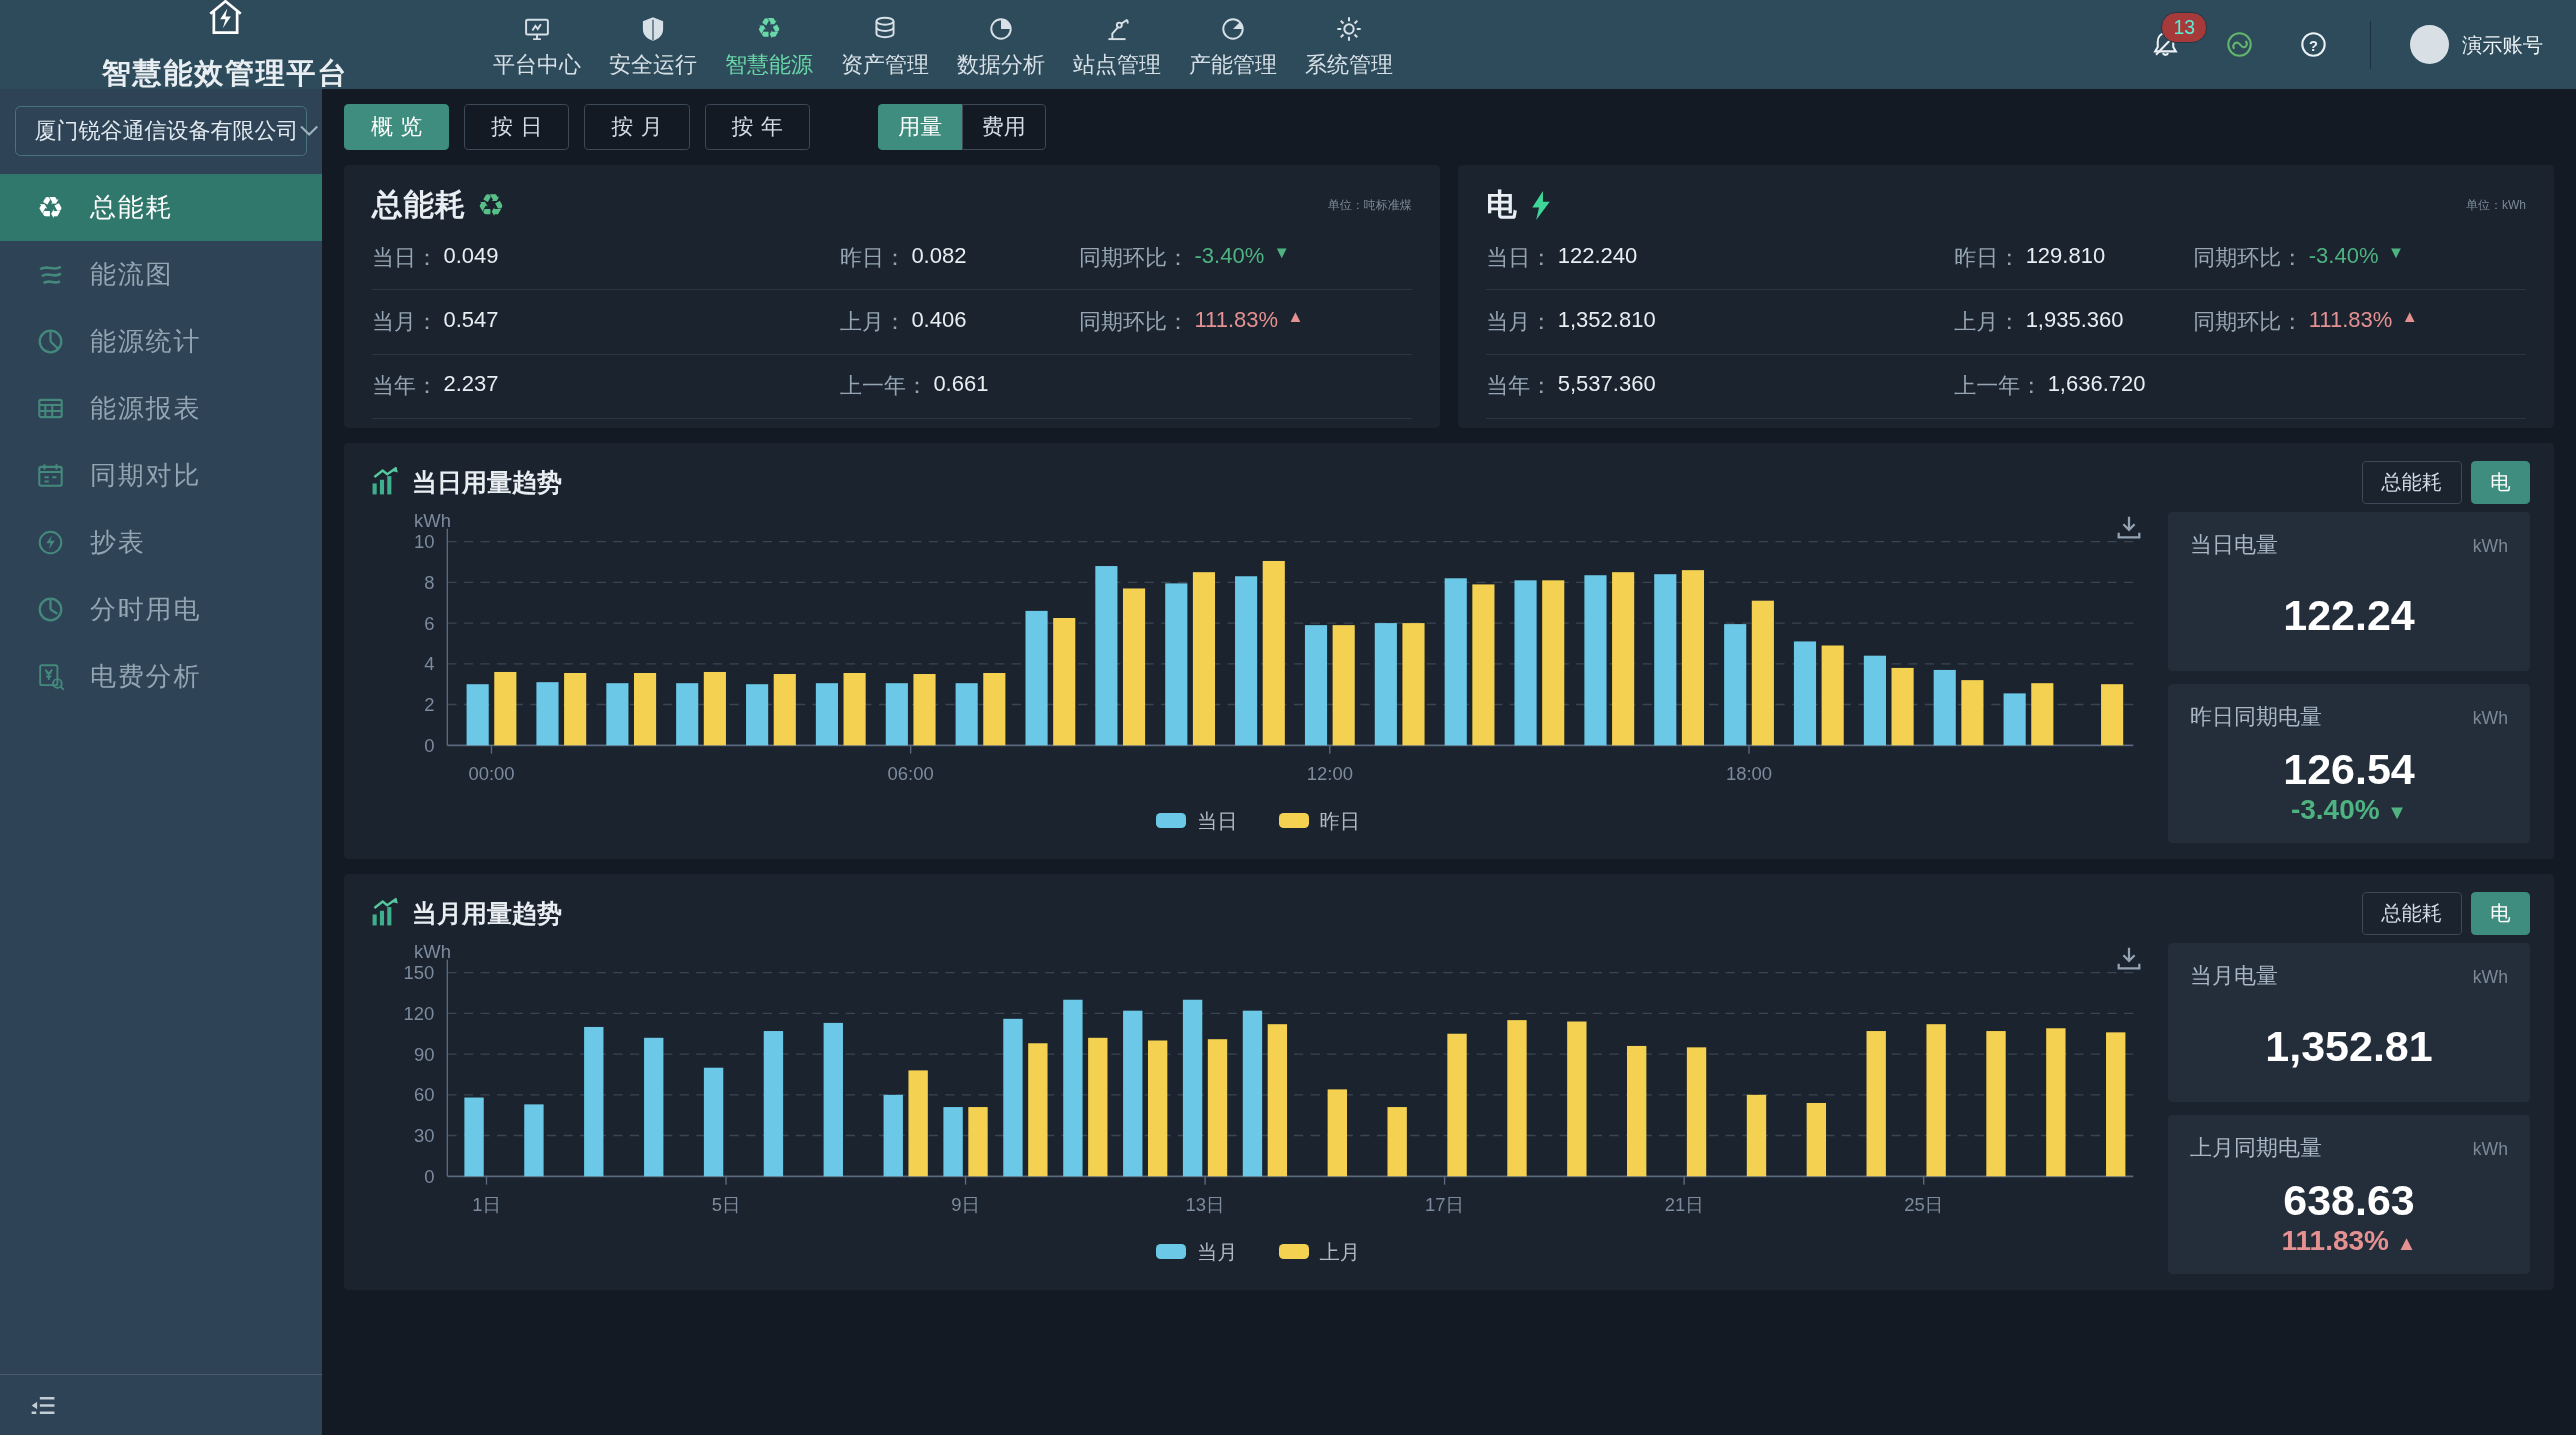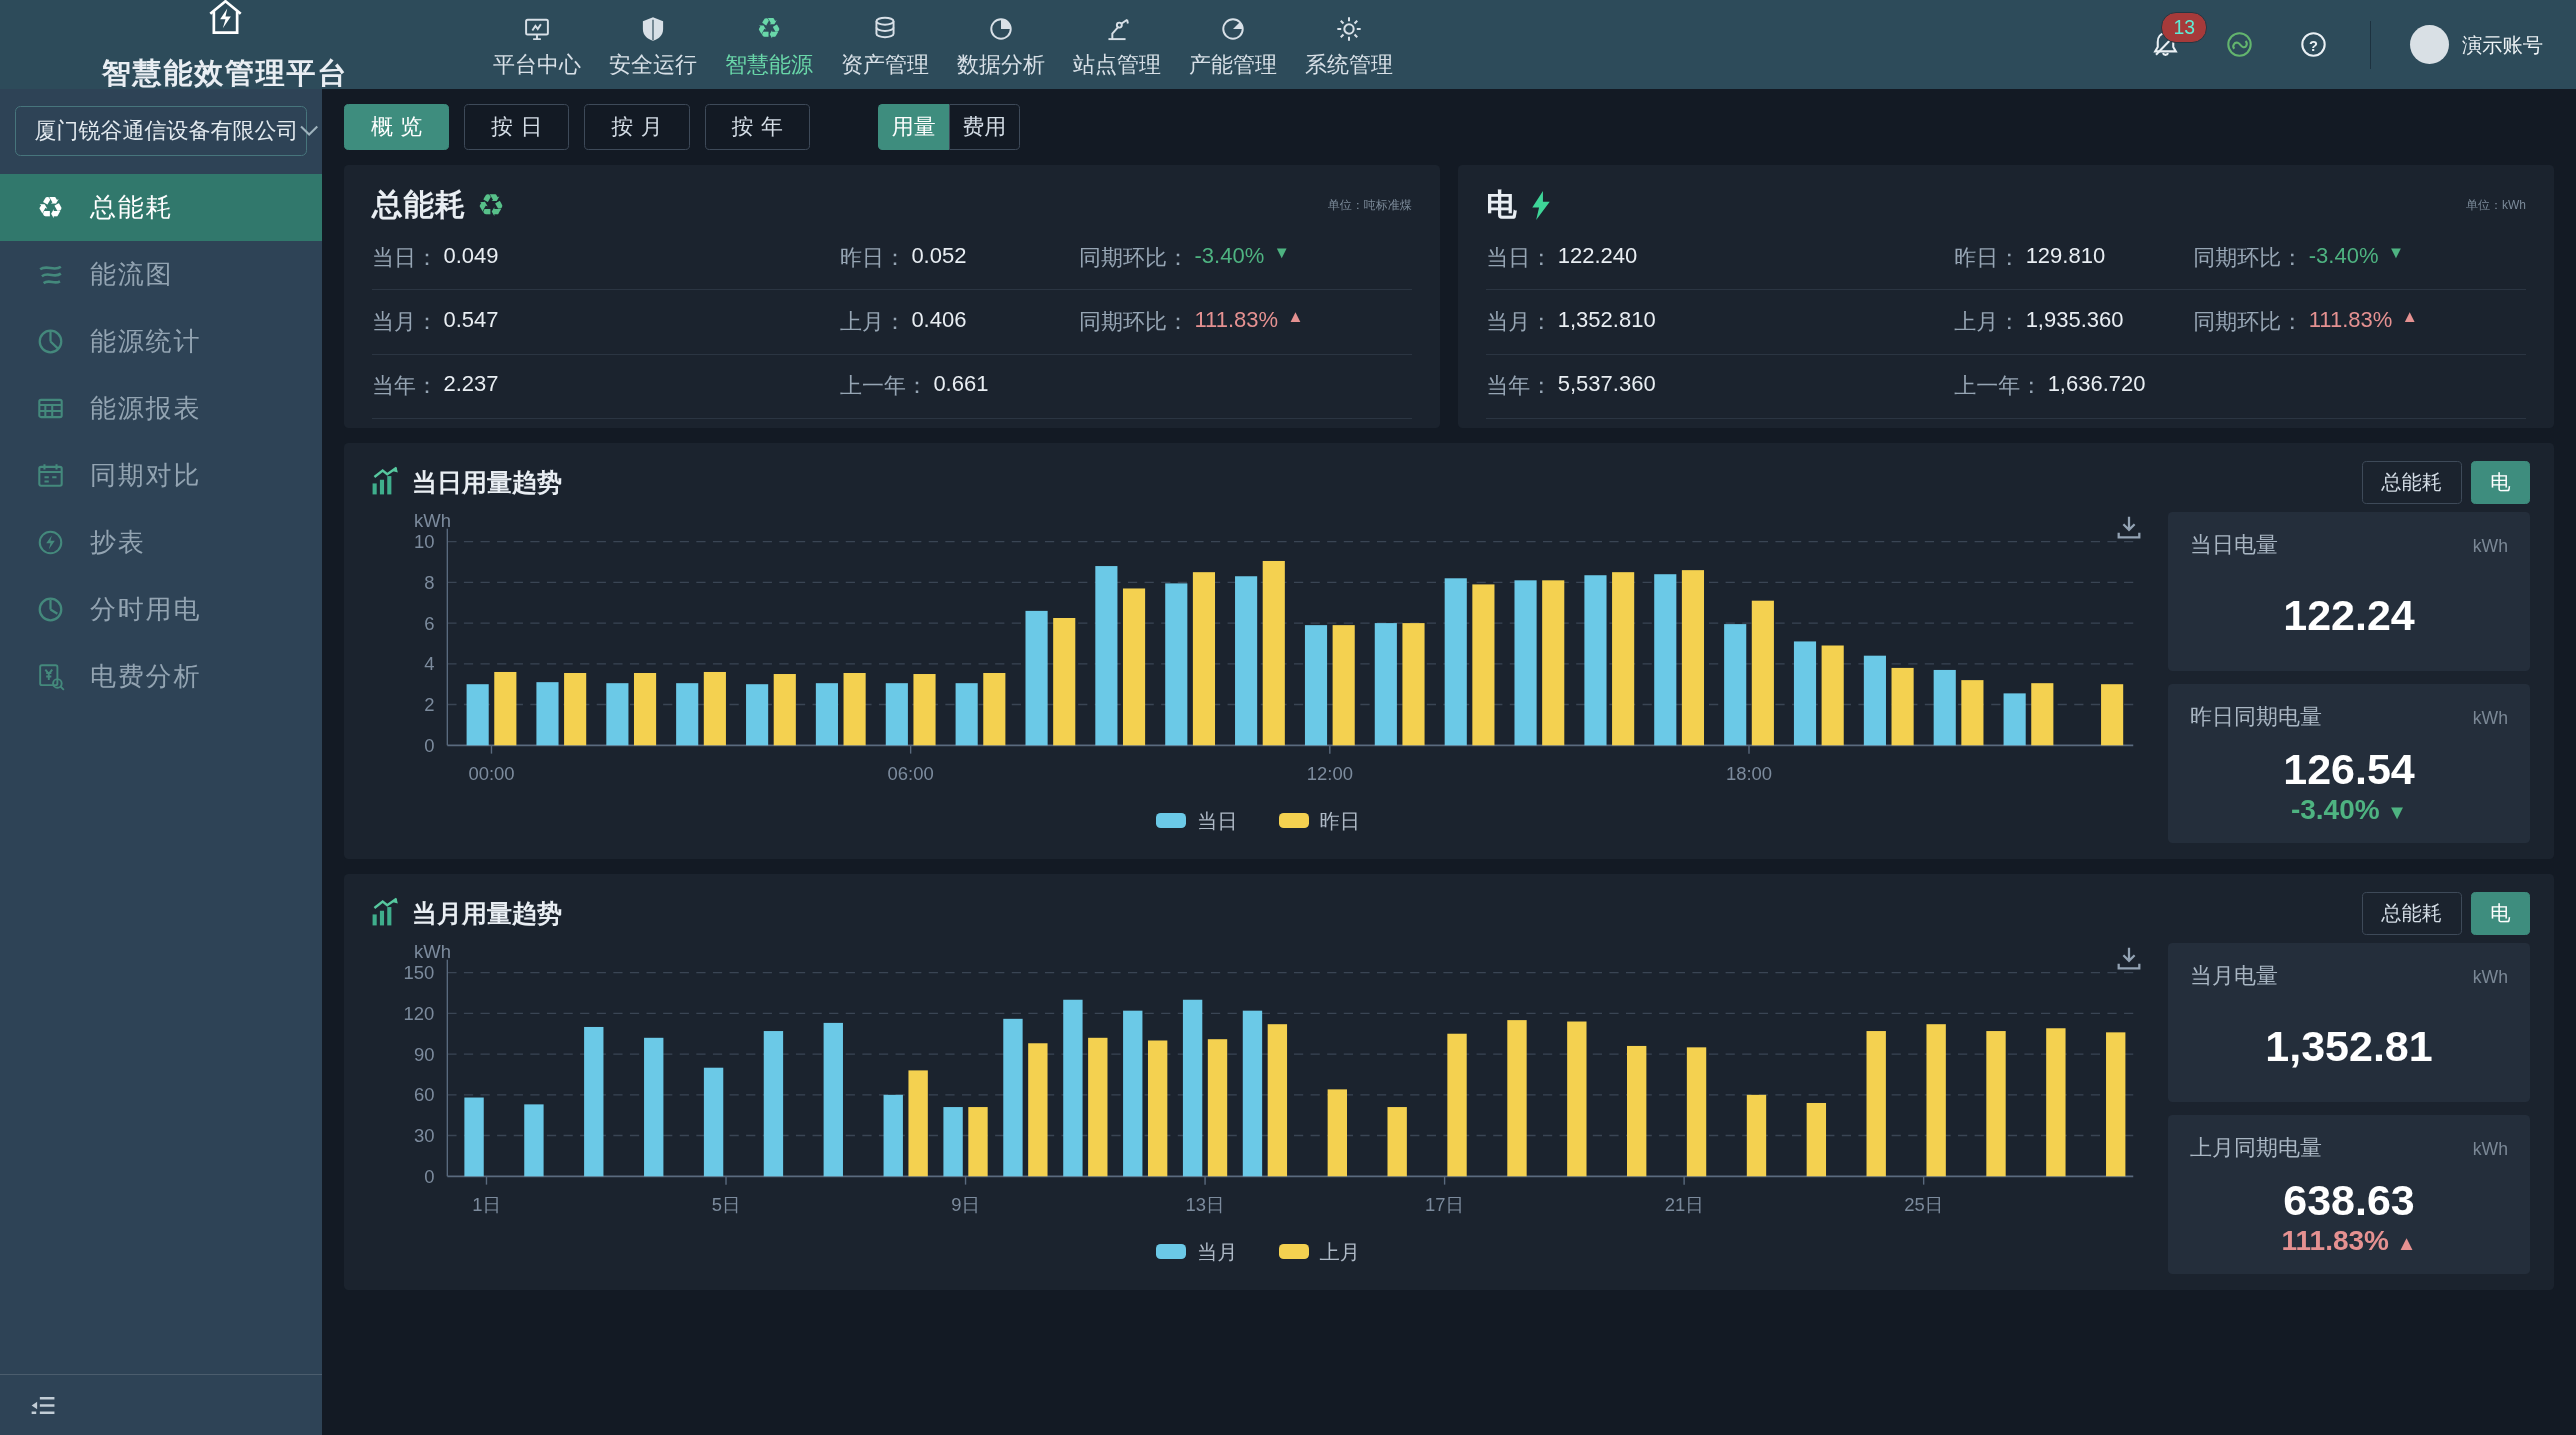--- a/index.html
+++ b/index.html
@@ -43,21 +43,21 @@
   .side-foot svg { width:31px; height:31px; cursor:pointer; }
 
   .main { flex:1; padding:15px 22px 0; overflow:hidden; }
 
   
   .toolbar { display:flex; align-items:center; }
   .vbtns { display:flex; gap:15px; }
   .btn { height:46px; min-width:89px; padding:0 18.5px; border:0.9px solid #3e4a59; border-radius:4.6px; background:transparent; color:#d4dde6; font-size:22px; letter-spacing:7.4px; text-indent:7.4px; display:flex; align-items:center; justify-content:center; cursor:pointer; }
   .btn.active { background:#3e8d7e; border-color:#3e8d7e; color:#fff; }
   .seg { display:flex; margin-left:68px; }
-  .seg-btn { height:46px; width:71px; display:flex; align-items:center; justify-content:center; font-size:22px; color:#d4dde6; border:0.9px solid #3e4a59; cursor:pointer; }
+  .seg-btn { height:46px; width:84px; display:flex; align-items:center; justify-content:center; font-size:22px; color:#d4dde6; border:0.9px solid #3e4a59; cursor:pointer; }
   .seg-btn:first-child { border-radius:4.6px 0 0 4.6px; border-right:none; }
   .seg-btn:last-child { border-radius:0 4.6px 4.6px 0; }
   .seg-btn.active { background:#3e8d7e; border-color:#3e8d7e; color:#fff; }
 
   
   .cards { display:flex; gap:18.5px; margin-top:15px; }
   .card { flex:1; background:#1b232e; border-radius:4.6px; padding:20.3px 28px 9.2px; }
   .card-head { display:flex; align-items:center; }
   .card-title { font-size:30.5px; font-weight:bold; letter-spacing:0.9px; display:flex; align-items:center; gap:11px; }
   .card-title .glyph { color:#57c089; font-size:31px; }
@@ -307,21 +307,21 @@
             </span>
           <span class="unit-note">单位：吨标准煤</span>
         </div>
         <div class="srow">
           <div class="scell c1">
               <span class="lbl">当日</span>
               <span class="val">0.049</span>
             </div>
           <div class="scell c2">
               <span class="lbl">昨日</span>
-              <span class="val">0.052</span>
+              <span class="val">0.082</span>
             </div>
           <div class="scell c3 trend-down">
               <span class="lbl">同期环比</span>
               <span class="tval">-3.40%</span>
               <span class="tri">▼</span>
             </div>
         </div>
         <div class="srow">
           <div class="scell c1">
               <span class="lbl">当月</span>

